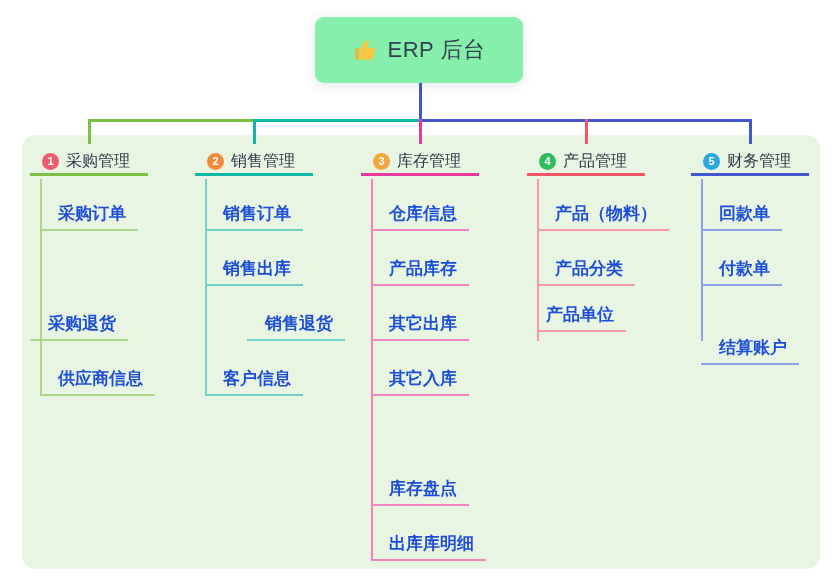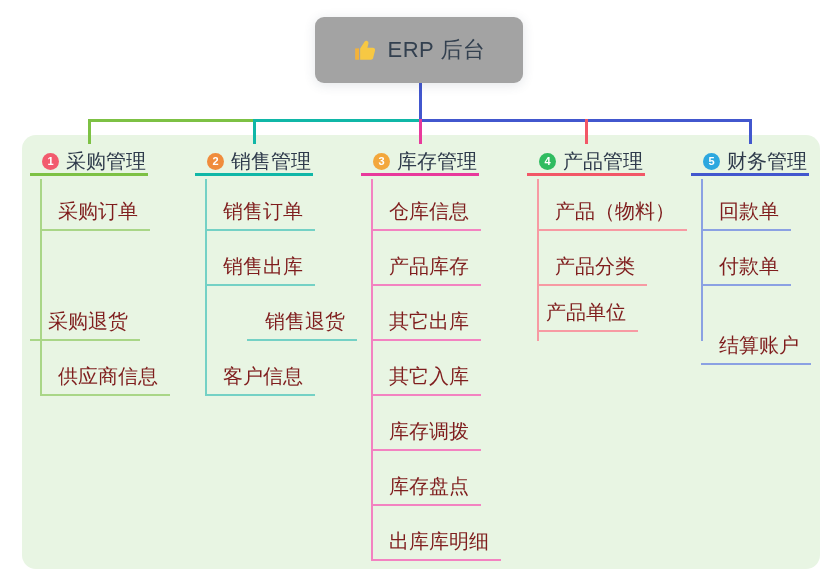--- a/index.html
+++ b/index.html
@@ -1,33 +1,33 @@
 <!DOCTYPE html>
 <html><head>
 <meta charset="utf-8">
 <style>
   html,body{margin:0;padding:0;background:#ffffff;}
   body{width:839px;height:588px;position:relative;overflow:hidden;
        font-family:"Liberation Sans","DejaVu Sans",sans-serif;}
   #stage{position:absolute;left:0;top:0;width:839px;height:588px;}
   .panel{position:absolute;left:22px;top:135px;width:798px;height:434px;border-radius:14px;}
-  .root-card{position:absolute;left:315px;top:17px;width:208px;height:66px;background:#a3a3a3;
+  .root-card{position:absolute;left:315px;top:17px;width:208px;height:66px;background:#86efac;
              border-radius:9px;box-shadow:0 2px 12px rgba(60,70,90,.14);display:flex;
              align-items:center;justify-content:center;gap:9px;z-index:3;}
   .root-title{font-size:22px;color:#33404f;letter-spacing:.5px;}
   .thumb{width:26px;height:26px;display:inline-flex;}
   .hline,.vline{position:absolute;}
   .branch-header{position:absolute;width:118px;height:27px;display:flex;align-items:center;
                  gap:7px;padding-left:12px;box-sizing:border-box;}
   .badge{width:17px;height:17px;border-radius:50%;color:#fff;font-size:11px;line-height:17px;
          text-align:center;flex:0 0 17px;font-weight:bold;}
-  .branch-label{font-size:20px;color:#2e3a4b;white-space:nowrap;}
+  .branch-label{font-size:16px;color:#2e3a4b;white-space:nowrap;}
   .item{position:absolute;width:max-content;display:inline-flex;align-items:flex-end;
         padding:0 12px 4px 18px;height:22px;}
-  .item-label{font-size:20px;color:#7f1d1d;white-space:nowrap;}
+  .item-label{font-size:17px;color:#1d4ed8;white-space:nowrap;font-weight:bold;}
 </style>
 </head>
 <body>
 
 <div id="stage">
   <div class="panel" id="panel" style="background: rgb(232, 245, 227);"></div>
 
   <div class="root-card">
     <span class="thumb">
       <svg viewBox="0 0 24 24" width="26" height="26">
@@ -100,23 +100,20 @@
   </div>
 
   <div class="item" style="left: 371px; top: 313px; border-bottom: 2px solid rgb(243, 131, 193);">
     <span class="item-label">其它出库</span>
   </div>
 
   <div class="item" style="left: 371px; top: 368px; border-bottom: 2px solid rgb(243, 131, 193);">
     <span class="item-label">其它入库</span>
   </div>
 
-  <div class="item" style="left: 371px; top: 423px; border-bottom: 2px solid rgb(243, 131, 193);">
-    <span class="item-label">库存调拨</span>
-  </div>
 
   <div class="item" style="left: 371px; top: 478px; border-bottom: 2px solid rgb(243, 131, 193);">
     <span class="item-label">库存盘点</span>
   </div>
 
   <div class="item" style="left: 371px; top: 533px; border-bottom: 2px solid rgb(243, 131, 193);">
     <span class="item-label">出库库明细</span>
   </div>
 
   <div class="vline branch-drop" style="left: 584.5px; top: 119px; width: 3px; height: 25px; background: rgb(242, 87, 103); position: absolute;"></div>

